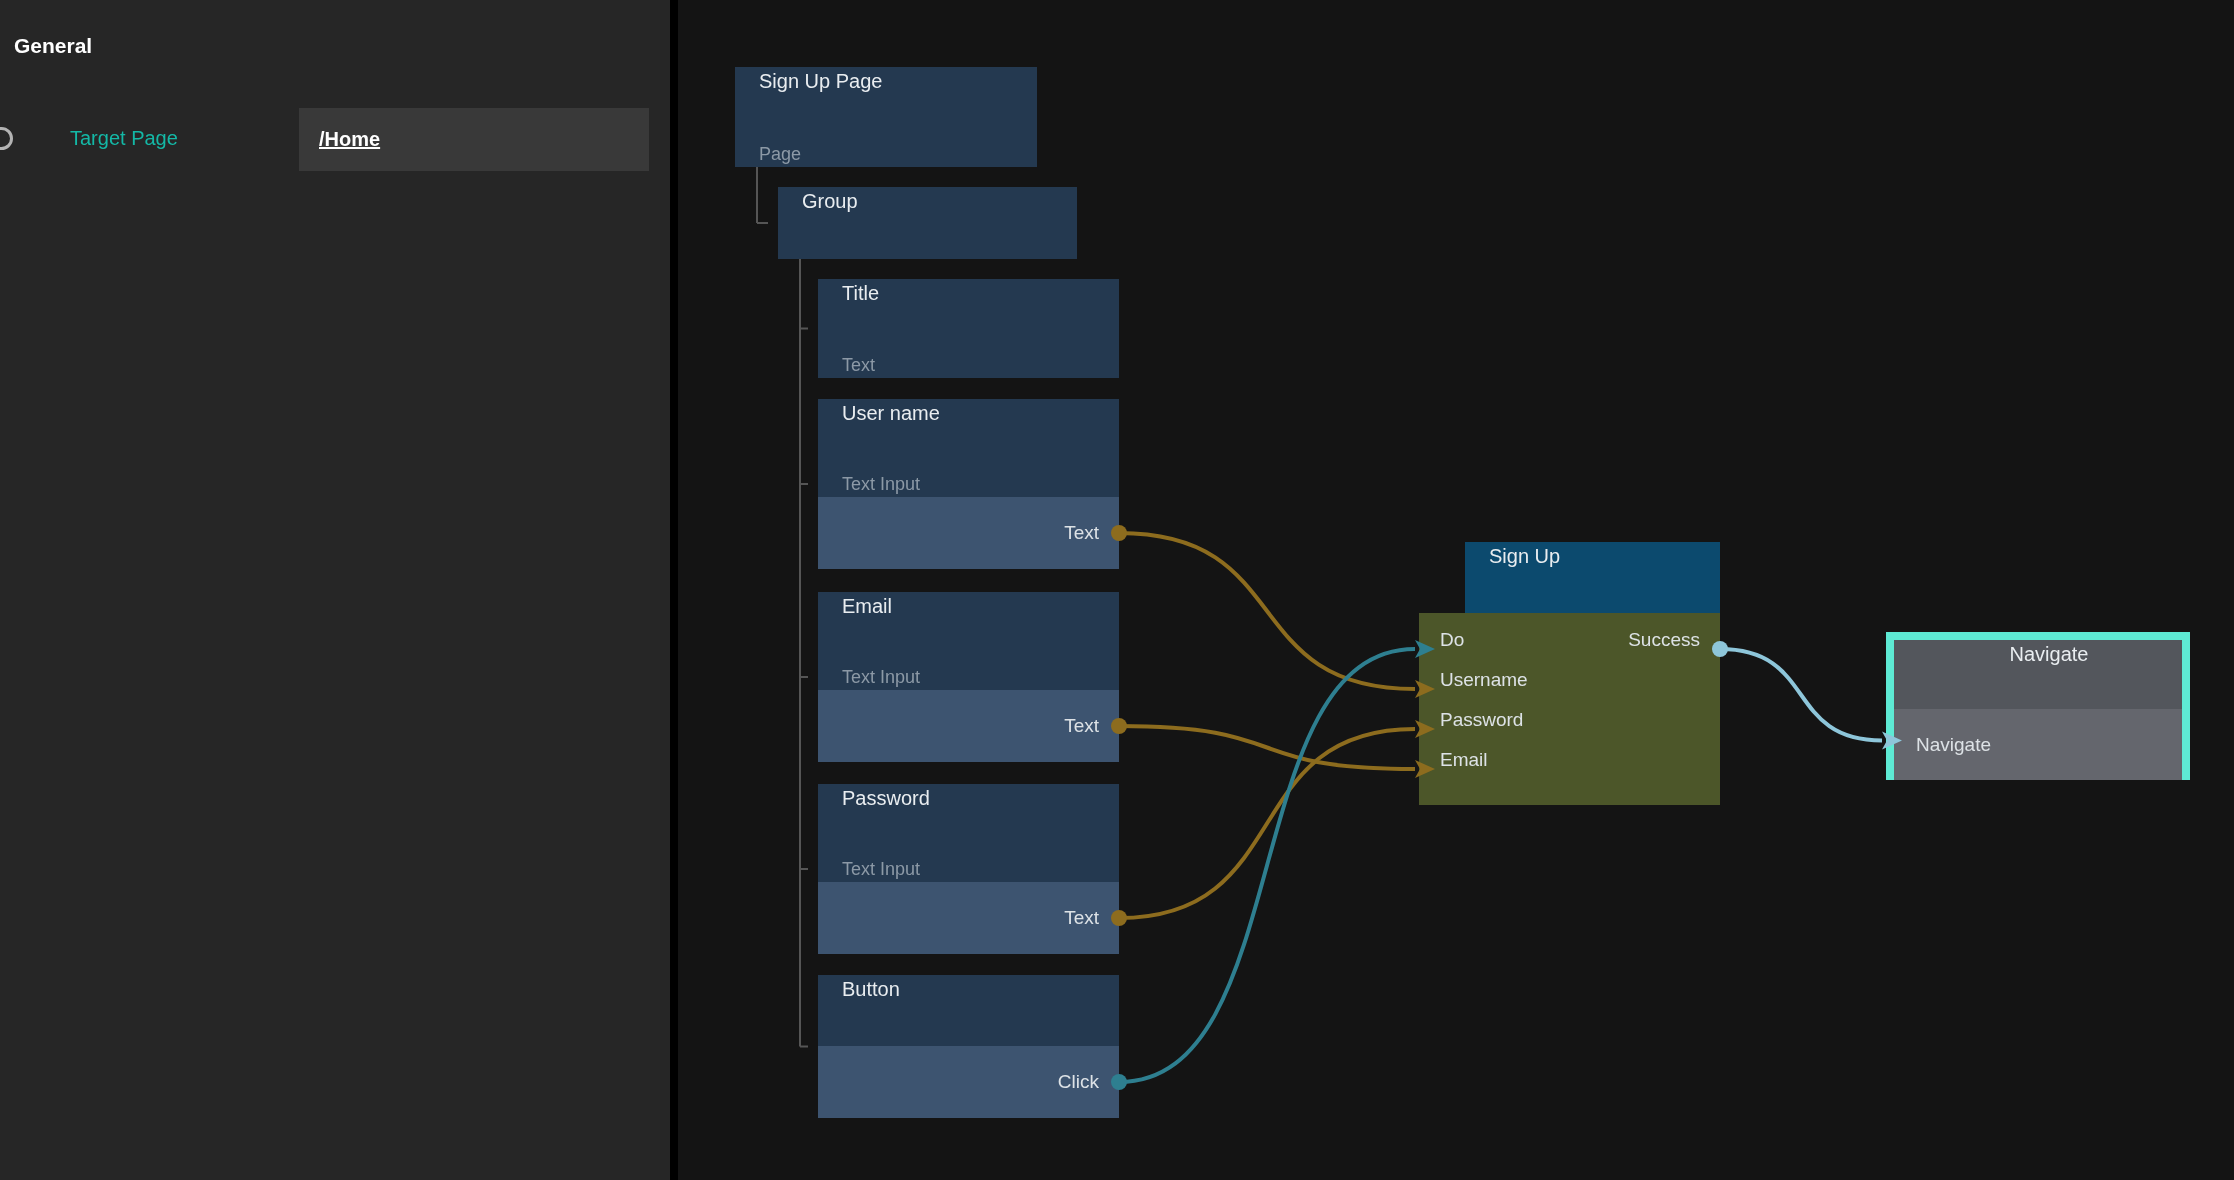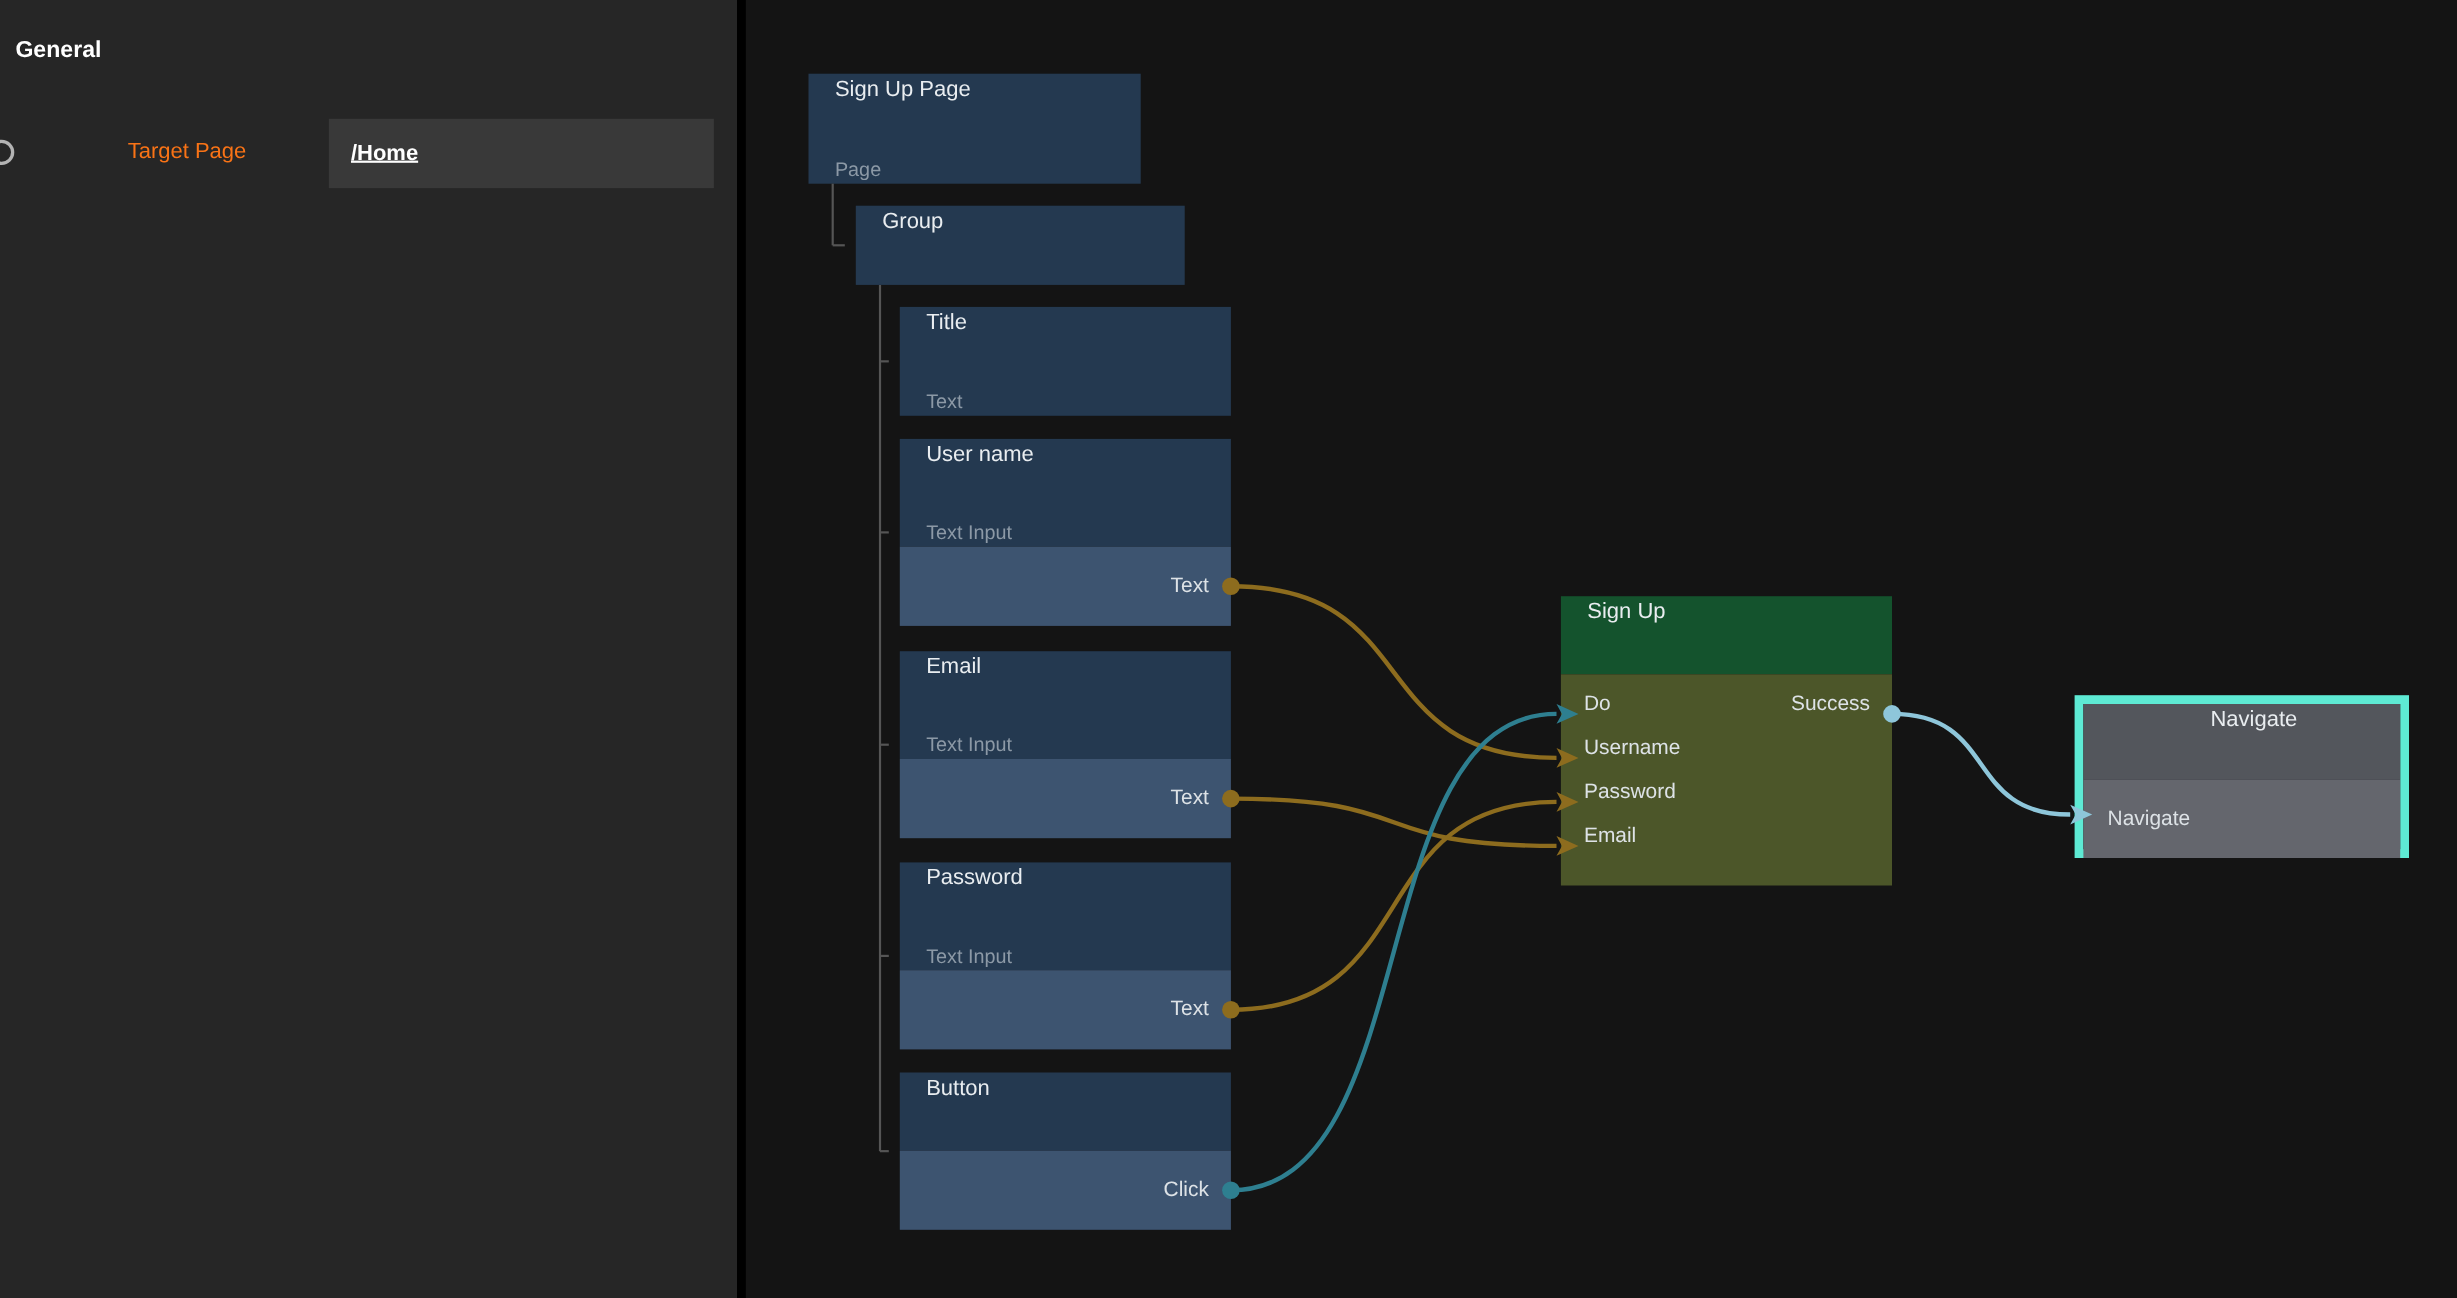--- a/index.html
+++ b/index.html
@@ -21,42 +21,42 @@
   }
   .section-title {
     position:absolute; left:14px; top:34px;
     font-size:21px; font-weight:bold; color:#ffffff;
   }
   .circle-icon {
     position:absolute; left:-10px; top:127px; width:23px; height:23px;
     border:3px solid #b3b3b3; border-radius:50%;
   }
   .field-label {
-    position:absolute; left:60px; top:126px; width:220px;
-    text-align:center; font-size:20px; color:#f97316; line-height:24px;
+    position:absolute; left:70px; top:126px; width:220px;
+    text-align:left; font-size:20px; color:#14b8a6; line-height:24px;
   }
   .field-input {
     position:absolute; left:299px; top:108px; width:350px; height:63px;
     background:#393939; border:none; outline:none;
     color:#ffffff; font-weight:bold; font-size:20px;
     padding-left:20px; line-height:63px;
     font-family:"Liberation Sans","DejaVu Sans",sans-serif;
     text-decoration:underline;
   }
   
   .node { position:absolute; z-index:2; }
   .n-head {
     display:flex; flex-direction:column; justify-content:space-between;
     padding-left:24px;
   }
   .n-title { font-size:20px; color:#e9edf0; line-height:29px; }
   .n-sub   { font-size:18px; color:#8c99a6; line-height:26px; }
   .blue  .n-head { background:#243950; }
   .blue  .n-body { background:#3d5470; }
-  .olive .n-head { background:#14532d; }
+  .olive .n-head { background:#0c4a6e;margin-left:46px; }
   .olive .n-body { background:#4c5629; }
   .gray  .n-head { background:#53565c; }
   .gray  .n-body { background:#64666d; }
   .n-body { }
   .port-row-single {
     height:72px; display:flex; align-items:center;
     justify-content:flex-end; padding-right:20px;
   }
   .port-label { font-size:19px; color:#dde2e6; }
   .signup-body { padding:16px 20px 16px 21px; }

